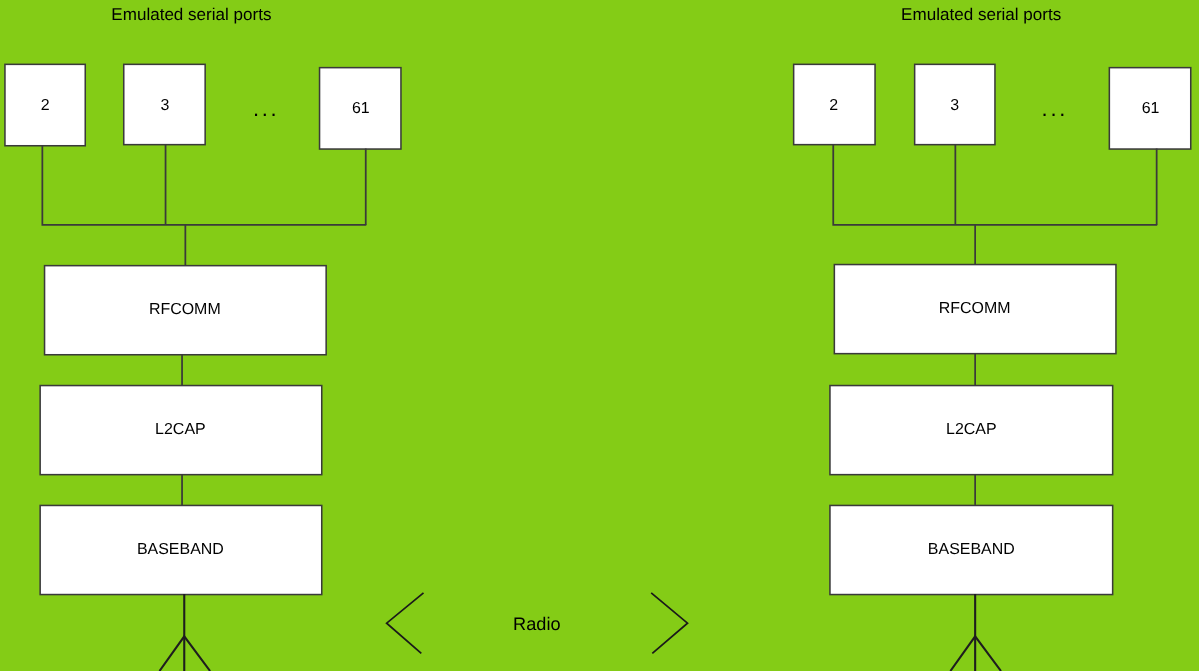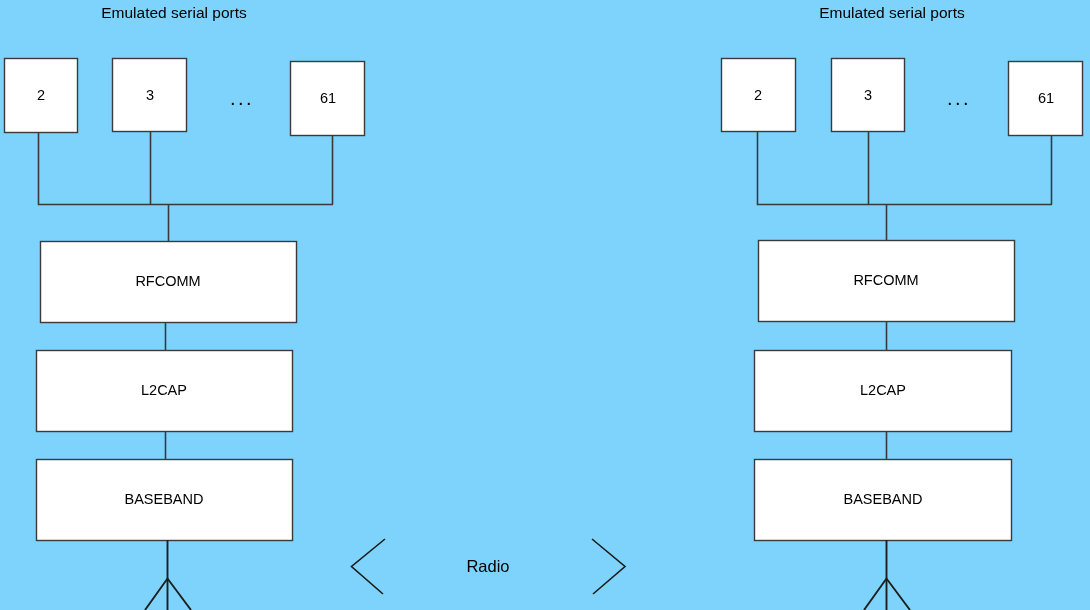--- a/index.html
+++ b/index.html
@@ -7,21 +7,21 @@
     padding: 0;
     background: #ffffff;
   }
   body {
     font-family: "Liberation Sans", sans-serif;
   }
   #diagram-root {
     position: relative;
     width: 1090px;
     height: 610px;
-    background: #7dd3fc;
+    background: #84cc16;
     overflow: hidden;
   }
   svg#diagram-svg {
     position: absolute;
     left: 0;
     top: 0;
     width: 1090px;
     height: 610px;
     display: block;
   }

